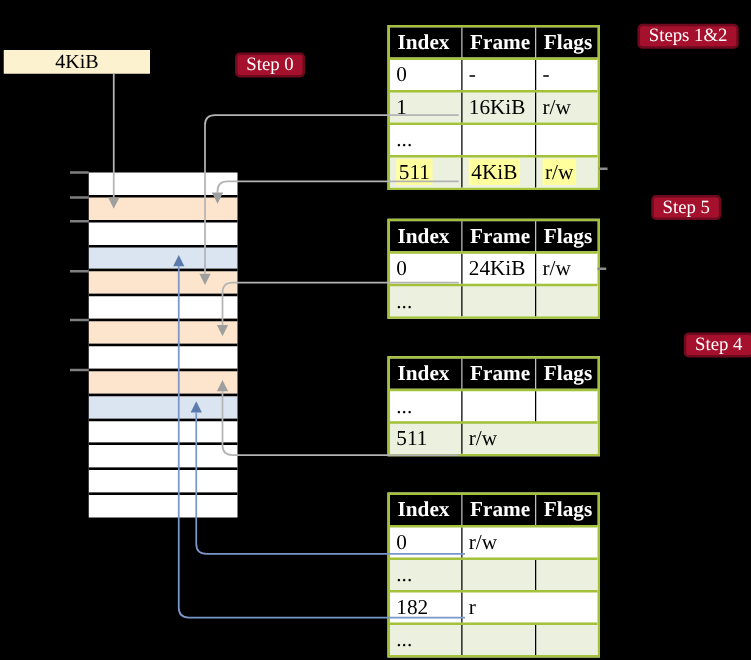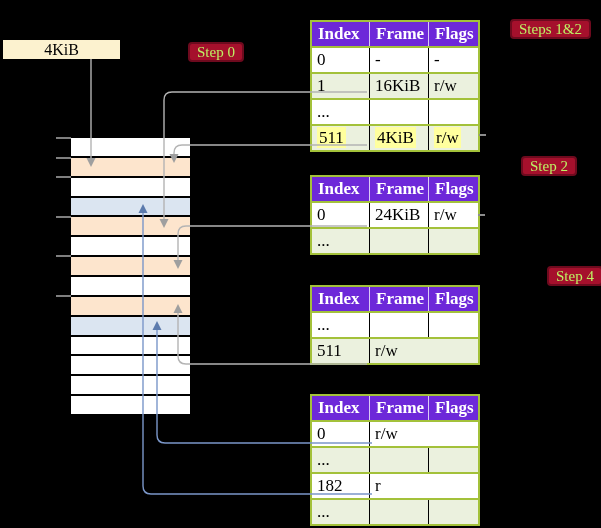--- a/index.html
+++ b/index.html
@@ -9,21 +9,21 @@
   }
   
   #page-size-box{
     position:absolute;left:3px;top:40px;width:117px;height:19px;
     background:#fcf2cf;color:#000;font-size:16px;line-height:19px;text-align:center;
   }
   
   .badge{
     position:absolute;height:16px;line-height:16px;padding:0 7px;
     background:#a5102c;border:2px solid #6e0a1e;border-radius:4px;
-    color:#bef264;font-size:15px;white-space:nowrap;
+    color:#ffffff;font-size:15px;white-space:nowrap;
   }
   .badge-step0{left:188px;top:42px;}
   .badge-steps12{left:510px;top:19px;}
   .badge-step3{left:521px;top:156px;}
   .badge-step4{left:515px;top:266px;margin-left:32px;}
   
   #memory-stack{
     position:absolute;left:71px;top:138px;width:119px;height:276px;
     display:flex;flex-direction:column;
   }
@@ -33,42 +33,42 @@
   .mem-peach{background:#fde5cd;}
   .mem-blue{background:#dbe5f1;}
   .tick{position:absolute;left:56px;width:15px;height:2px;background:#7f7f7f;}
   
   .ptable{
     position:absolute;left:310px;width:170px;
     border:2px solid #a3c13a;box-sizing:border-box;background:#fff;
     font-size:17px;
   }
   .pt-row{display:grid;grid-template-columns:57px 59px 50px;}
-  .pt-head{background:#6d28d9;color:#fff;font-weight:bold;}
+  .pt-head{background:#000000;color:#fff;font-weight:bold;}
   .pt-head .pt-cell{height:24px;line-height:24px;padding-left:6px;}
   .pt-head .pt-cell + .pt-cell{border-left:1px solid rgba(255,255,255,0.75);}
   .pt-data{border-top:2px solid #a3c13a;}
   .pt-data .pt-cell{height:24px;line-height:24px;padding-left:5px;color:#000;}
   .pt-data .pt-cell + .pt-cell{border-left:1px solid #000;}
   .pt-shaded{background:#ebf1de;}
   .hl{background:#ffff9e;padding:1px 2px;}
   
   #overlay{position:absolute;left:0;top:0;pointer-events:none;}
   .t1{top:20px;} .t2{top:175px;} .t3{top:285px;} .t4{top:394px;}
 </style>
 </head>
 <body>
 
 <div id="canvas">
 
   <div id="page-size-box">4KiB</div>
 
   <div class="badge badge-step0">Step 0</div>
   <div class="badge badge-steps12">Steps 1&amp;2</div>
-  <div class="badge badge-step3">Step 2</div>
+  <div class="badge badge-step3">Step 5</div>
   <div class="badge badge-step4">Step 4</div>
 
   <div id="memory-stack">
       <div class="mem-row mem-white"></div>
       <div class="mem-row mem-peach"></div>
       <div class="mem-row mem-white"></div>
       <div class="mem-row mem-blue"></div>
       <div class="mem-row mem-peach"></div>
       <div class="mem-row mem-white"></div>
       <div class="mem-row mem-peach"></div>

